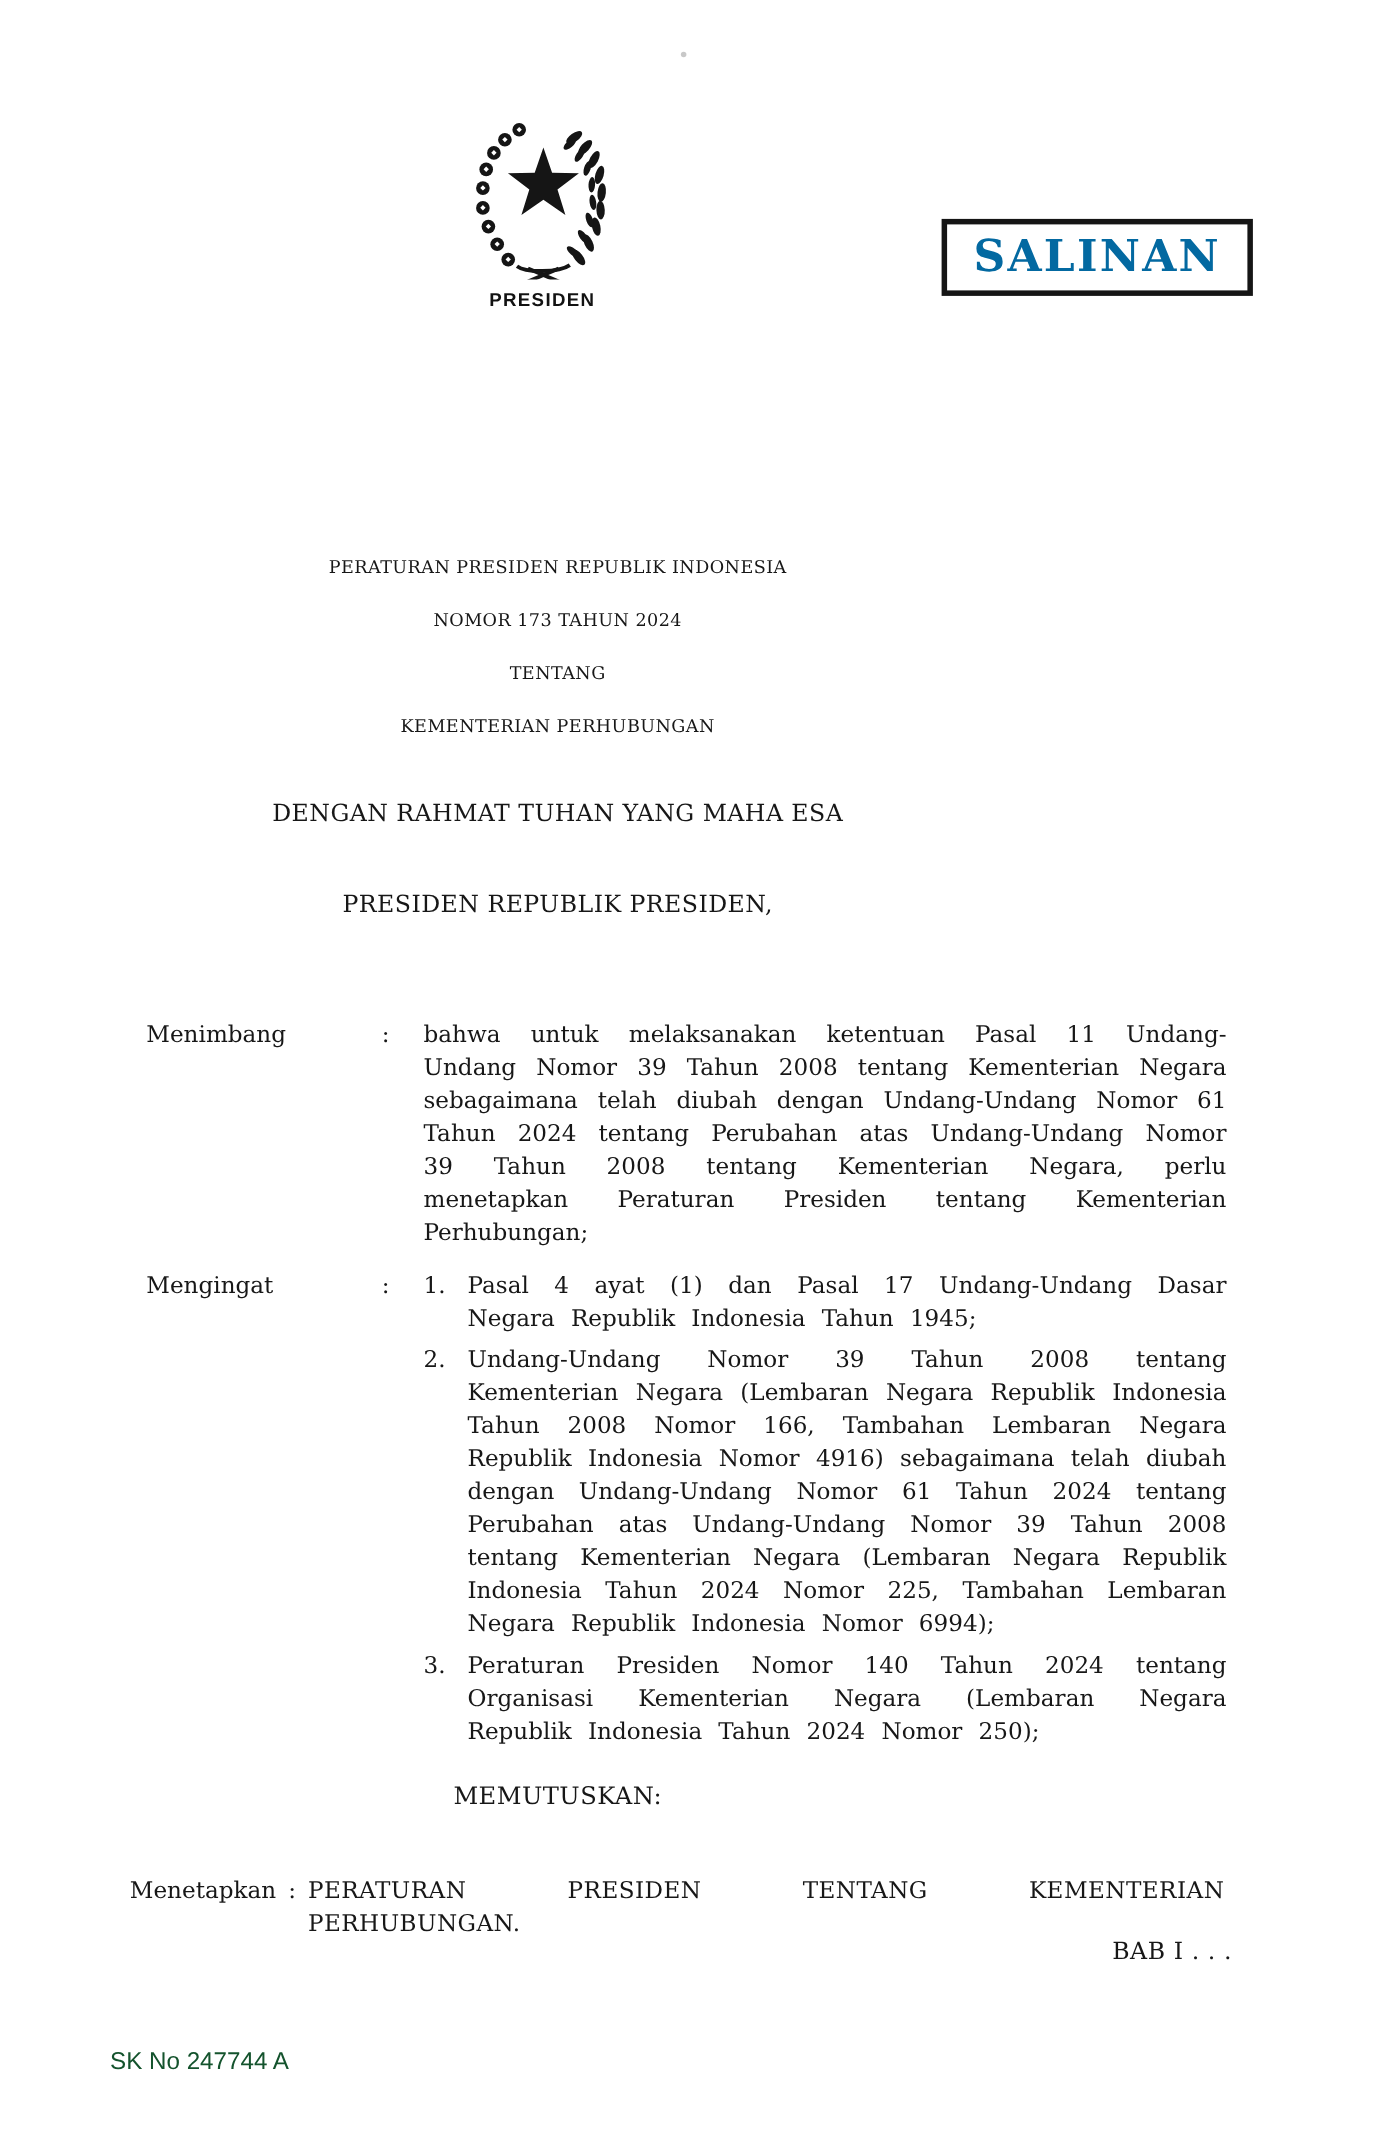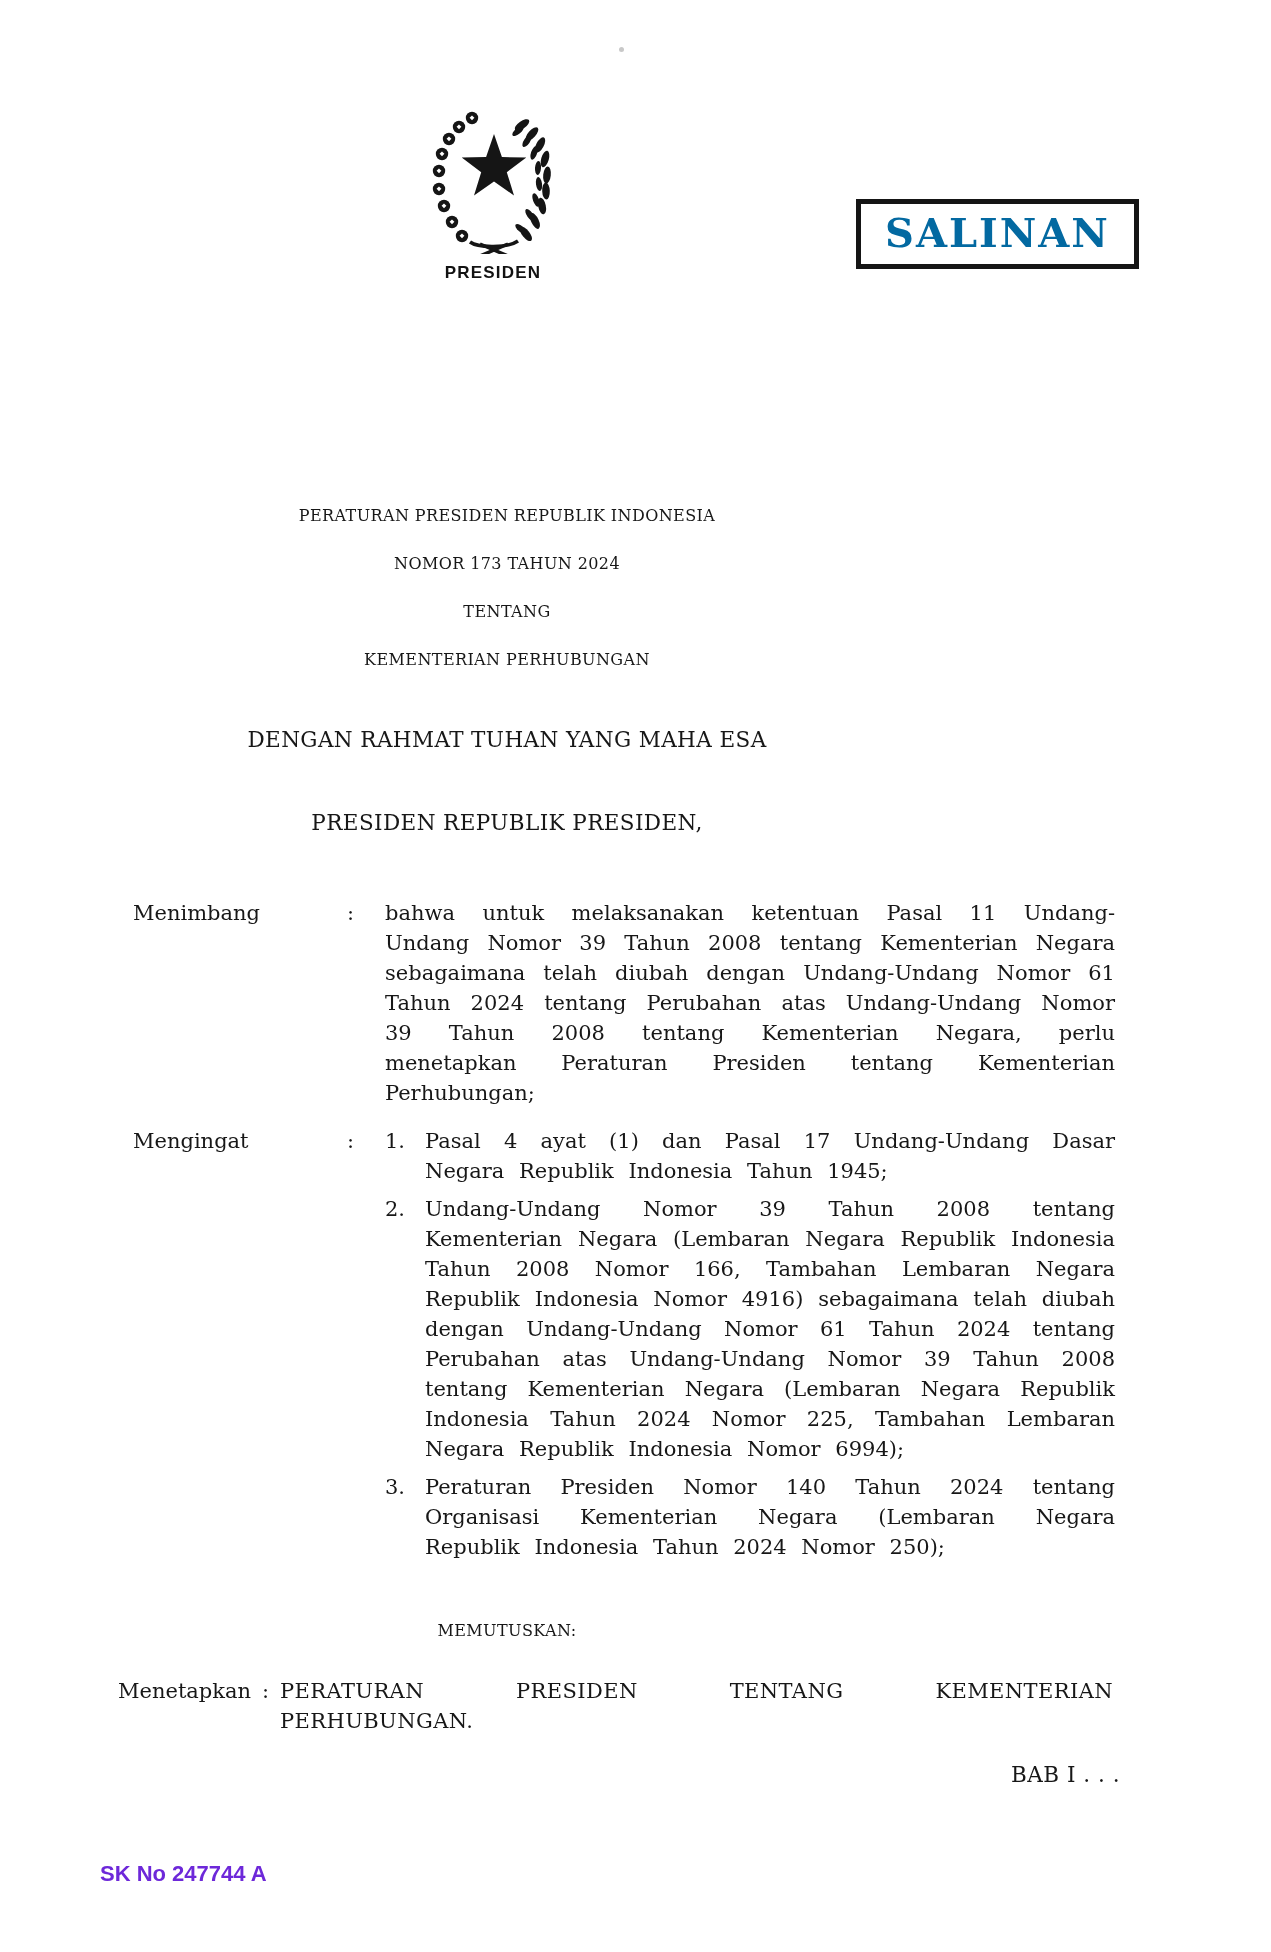--- a/index.html
+++ b/index.html
@@ -36,23 +36,23 @@
     font-family: "DejaVu Serif", serif;
     font-weight: bold; font-size: 40px; line-height: 1;
     letter-spacing: 2px; color: #0369a1;
     background: #fff;
   }
   
   .center-col { position: absolute; left: 0; width: 1014px; text-align: center; }
   .title-block { top: 492px; font-size: 16px; line-height: 48px; letter-spacing: .4px; }
   .invocation  { top: 727px; font-size: 21.5px; letter-spacing: .4px; }
   .issuer      { top: 810px; font-size: 21.5px; letter-spacing: .4px; }
-  .decision    { top: 1621px; font-size: 16px; letter-spacing: .4px; }
-  
-  .row { position: absolute; left: 0; width: 1271px; font-size: 21px; line-height: 30px; }
+  .decision    { top: 1621px; font-size: 22px; letter-spacing: .4px; }
+  
+  .row { position: absolute; left: 0; width: 1271px; font-size: 21px; line-height: 30px; margin-top: 27px; }
   .row-label { position: absolute; top: 0; }
   .row-colon { position: absolute; top: 0; }
   .considering { top: 898px; }
   .recalling   { top: 1126px; }
   .enacting    { top: 1676px; }
   .considering .row-label, .recalling .row-label { left: 133px; }
   .considering .row-colon, .recalling .row-colon { left: 347px; }
   .enacting .row-label { left: 118px; }
   .enacting .row-colon { left: 262px; }
   .para {
@@ -69,21 +69,21 @@
   ol.legal-list li + li { margin-top: 8px; }
   ol.legal-list .num { position: absolute; left: 0; top: 0; }
   
   .continuation {
     position: absolute; right: 151px; top: 1762px;
     font-size: 21.5px; letter-spacing: .5px;
   }
   .sk-number {
     position: absolute; left: 100px; top: 1861px;
     font-family: "Liberation Sans", "DejaVu Sans", sans-serif;
-    font-weight: bold; font-size: 22px; color: #6d28d9;
+    font-weight: normal; font-size: 22px; color: #14532d;
   }
 </style>
 </head>
 <body>
 
 <div class="page">
 
   <div class="speck"></div>
 
   <div class="seal-wrap">

